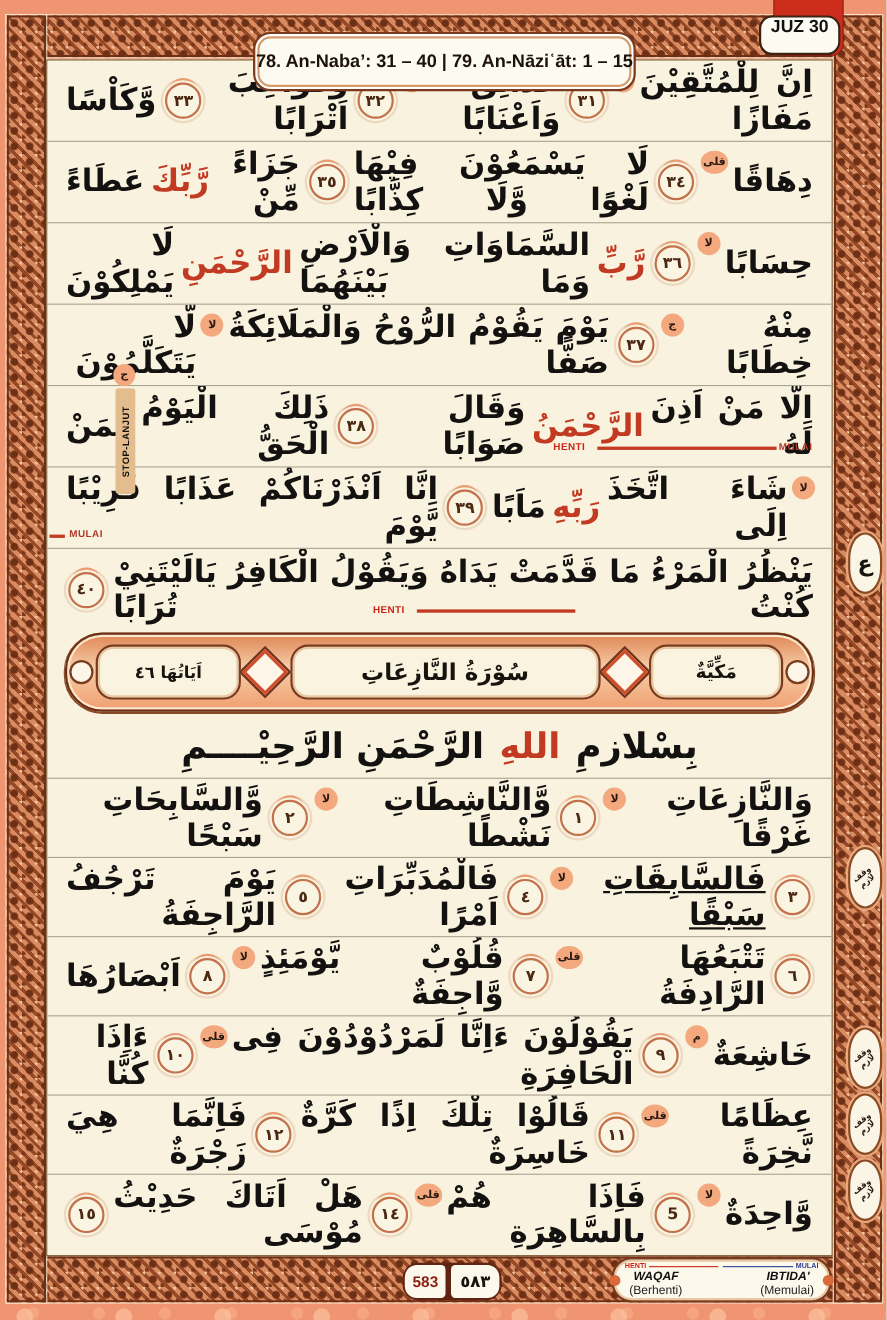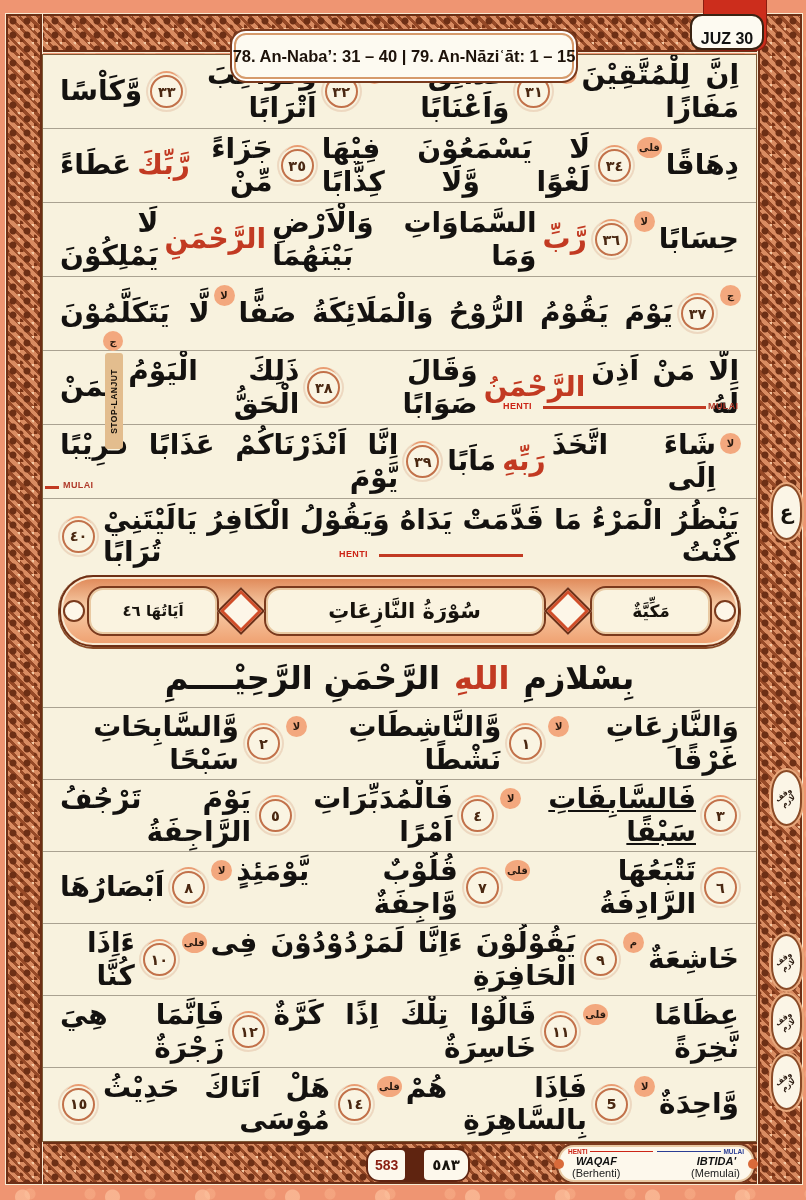--- a/index.html
+++ b/index.html
@@ -38,21 +38,21 @@
     display:flex;align-items:center;justify-content:center;
     font-family:"Liberation Sans",sans-serif;font-weight:bold;font-size:16.5px;color:#1d120a;
   }
   .juz-tab{
     position:absolute;left:704px;top:0;width:62px;height:50px;z-index:5;
     background:#cc2d1c;border-radius:0 0 10px 10px;box-shadow:0 0 0 1px #8a1d10;
   }
   .juz-pill{
     position:absolute;left:690px;top:14px;width:70px;height:32px;z-index:6;
     background:#fdfaf1;border:2px solid #3a2313;border-radius:12px;
-    display:flex;align-items:flex-end;justify-content:center;
+    display:flex;align-items:flex-start;justify-content:center;
     font-family:"Liberation Sans",sans-serif;font-weight:bold;font-size:16px;color:#111;
   }
 
   
   .panel{
     position:absolute;left:42px;top:54px;width:715px;height:1088px;z-index:2;
     background:#f8f2de;border:1px solid #7d5a36;box-sizing:border-box;
     direction:rtl;
   }
   .vrow{
@@ -150,21 +150,21 @@
   .ruku-medallion{top:484px;height:56px;font-size:20px;font-weight:700;color:#17130d;}
   .waqaf-oval{height:56px;}
   .waqaf-oval span{
     transform:rotate(-38deg);font-size:7.5px;font-weight:700;color:#2a1a10;
     text-align:center;line-height:1.1;white-space:pre-line;
   }
 
   
   .page-badge{
     position:absolute;left:366px;top:1148px;height:30px;z-index:6;
-    background:#5f2410;border-radius:14px;padding:2px;display:flex;align-items:stretch;gap:19px;
+    background:#5f2410;border-radius:14px;padding:2px;display:flex;align-items:stretch;gap:5px;
   }
   .page-badge .latin{
     background:#fdf8ec;border-radius:11px 4px 4px 11px;display:flex;align-items:center;justify-content:center;
     padding:0 7px;font-family:"Liberation Sans",sans-serif;font-weight:bold;font-size:14px;color:#8a1f12;
   }
   .page-badge .arabic{
     background:#fdf8ec;border-radius:4px 11px 11px 4px;display:flex;align-items:center;justify-content:center;
     padding:0 8px;font-size:15px;font-weight:bold;color:#17130d;
   }
   .legend-pill{
@@ -232,20 +232,21 @@
         <div class="vrow rule">
           <span class="t" style="flex-grow: 1;">حِسَابًا</span>
           <span class="mark">لا</span>
           <span class="num">٣٦</span>
           <span class="t red" style="flex-grow: 1;">رَّبِّ</span>
           <span class="t" style="flex-grow: 7;">السَّمَاوَاتِ وَالْاَرْضِ وَمَا بَيْنَهُمَا</span>
           <span class="t red" style="flex-grow: 2;">الرَّحْمَنِ</span>
           <span class="t" style="flex-grow: 3;">لَا يَمْلِكُوْنَ</span>
         </div>
         <div class="vrow rule">
+          <span class="t" style="flex-grow: 3;">مِنْهُ خِطَابًا</span>
           <span class="mark">ج</span>
           <span class="num">٣٧</span>
           <span class="t" style="flex-grow: 8;">يَوْمَ يَقُوْمُ الرُّوْحُ وَالْمَلَائِكَةُ صَفًّا</span>
           <span class="mark">لا</span>
           <span class="t" style="flex-grow: 3;">لَّا يَتَكَلَّمُوْنَ</span>
         </div>
         <div class="vrow rule">
           <span class="t" style="flex-grow: 4;">اِلَّا مَنْ اَذِنَ لَهُ</span>
           <span class="t red" style="flex-grow: 2;">الرَّحْمَنُ</span>
           <span class="t" style="flex-grow: 3;">وَقَالَ صَوَابًا</span>

